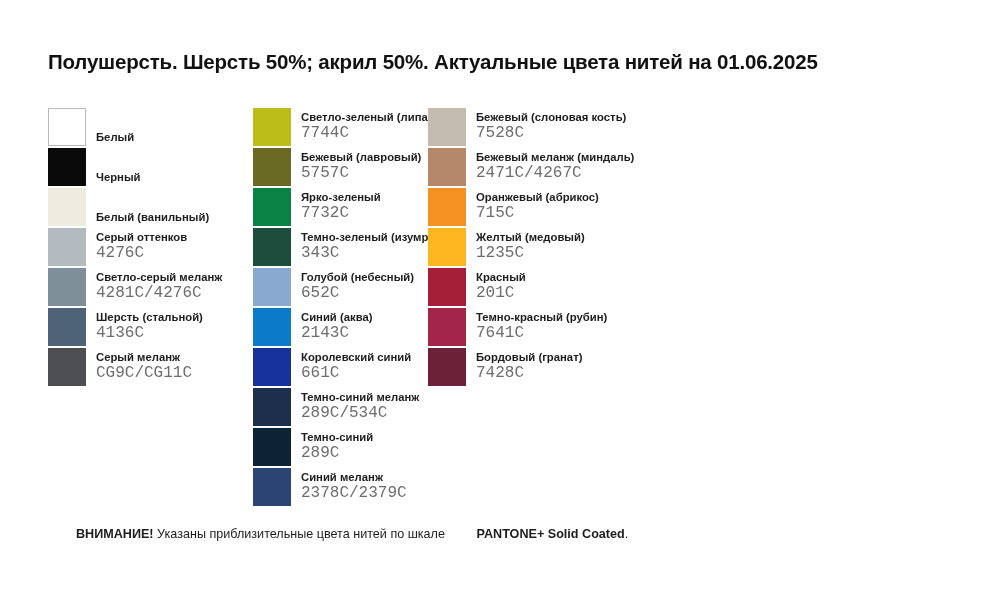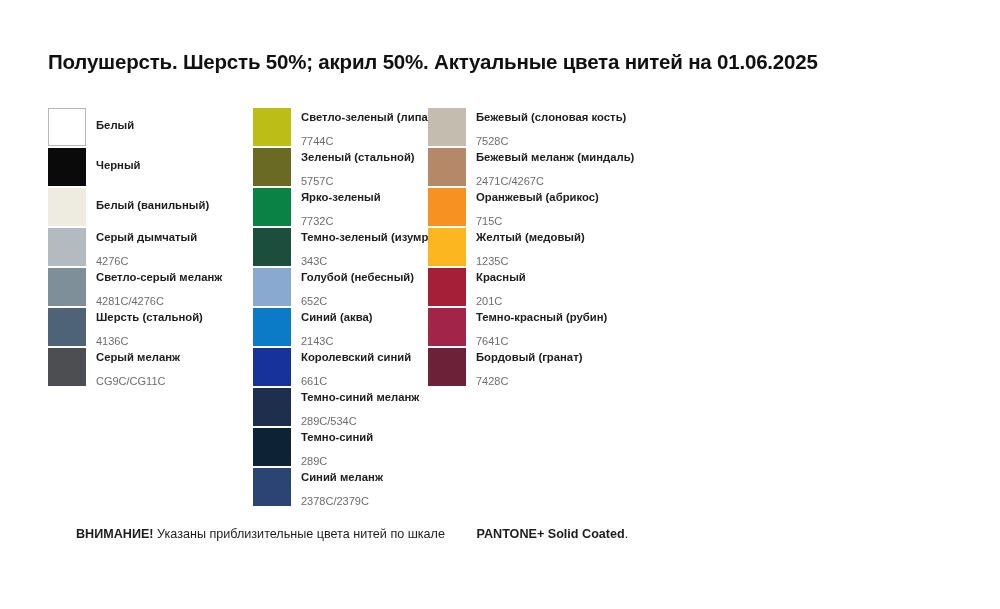--- a/index.html
+++ b/index.html
@@ -65,28 +65,29 @@
     top: 3px;
     line-height: 1.12;
   }
   .name {
     font-size: 11.3px;
     font-weight: bold;
     color: #1d1d1d;
     white-space: nowrap;
   }
   .code {
-    font-size: 11px;
+    font-size: 16px;
     font-weight: normal;
     color: #6d6d6d;
     white-space: nowrap;
-    margin-top: 11px;
+    margin-top: 1px;
+    font-family: Liberation Mono, monospace;
   }
   .name.centered {
-    margin-top: 8px;
+    margin-top: 20px;
   }
 
   .footer {
     position: absolute;
     left: 48px;
     top: 524px;
     font-size: 12.6px;
     color: #1d1d1d;
     line-height: 1.62;
   }
@@ -116,21 +117,21 @@
         </div>
         <div class="swatch-row">
           <div class="swatch" style="background: rgb(238, 236, 225);"></div>
           <div class="labels">
             <div class="name centered">Белый (ванильный)</div>
           </div>
         </div>
         <div class="swatch-row">
           <div class="swatch" style="background: rgb(180, 187, 192);"></div>
           <div class="labels">
-            <div class="name">Серый дымчатый</div>
+            <div class="name">Серый оттенков</div>
             <div class="code">4276C</div>
           </div>
         </div>
         <div class="swatch-row">
           <div class="swatch" style="background: rgb(127, 143, 153);"></div>
           <div class="labels">
             <div class="name">Светло-серый меланж</div>
             <div class="code">4281C/4276C</div>
           </div>
         </div>
@@ -153,21 +154,21 @@
         <div class="swatch-row">
           <div class="swatch" style="background: rgb(189, 189, 24);"></div>
           <div class="labels">
             <div class="name">Светло-зеленый (липа)</div>
             <div class="code">7744C</div>
           </div>
         </div>
         <div class="swatch-row">
           <div class="swatch" style="background: rgb(107, 106, 37);"></div>
           <div class="labels">
-            <div class="name">Зеленый (стальной)</div>
+            <div class="name">Бежевый (лавровый)</div>
             <div class="code">5757C</div>
           </div>
         </div>
         <div class="swatch-row">
           <div class="swatch" style="background: rgb(10, 130, 70);"></div>
           <div class="labels">
             <div class="name">Ярко-зеленый</div>
             <div class="code">7732C</div>
           </div>
         </div>

